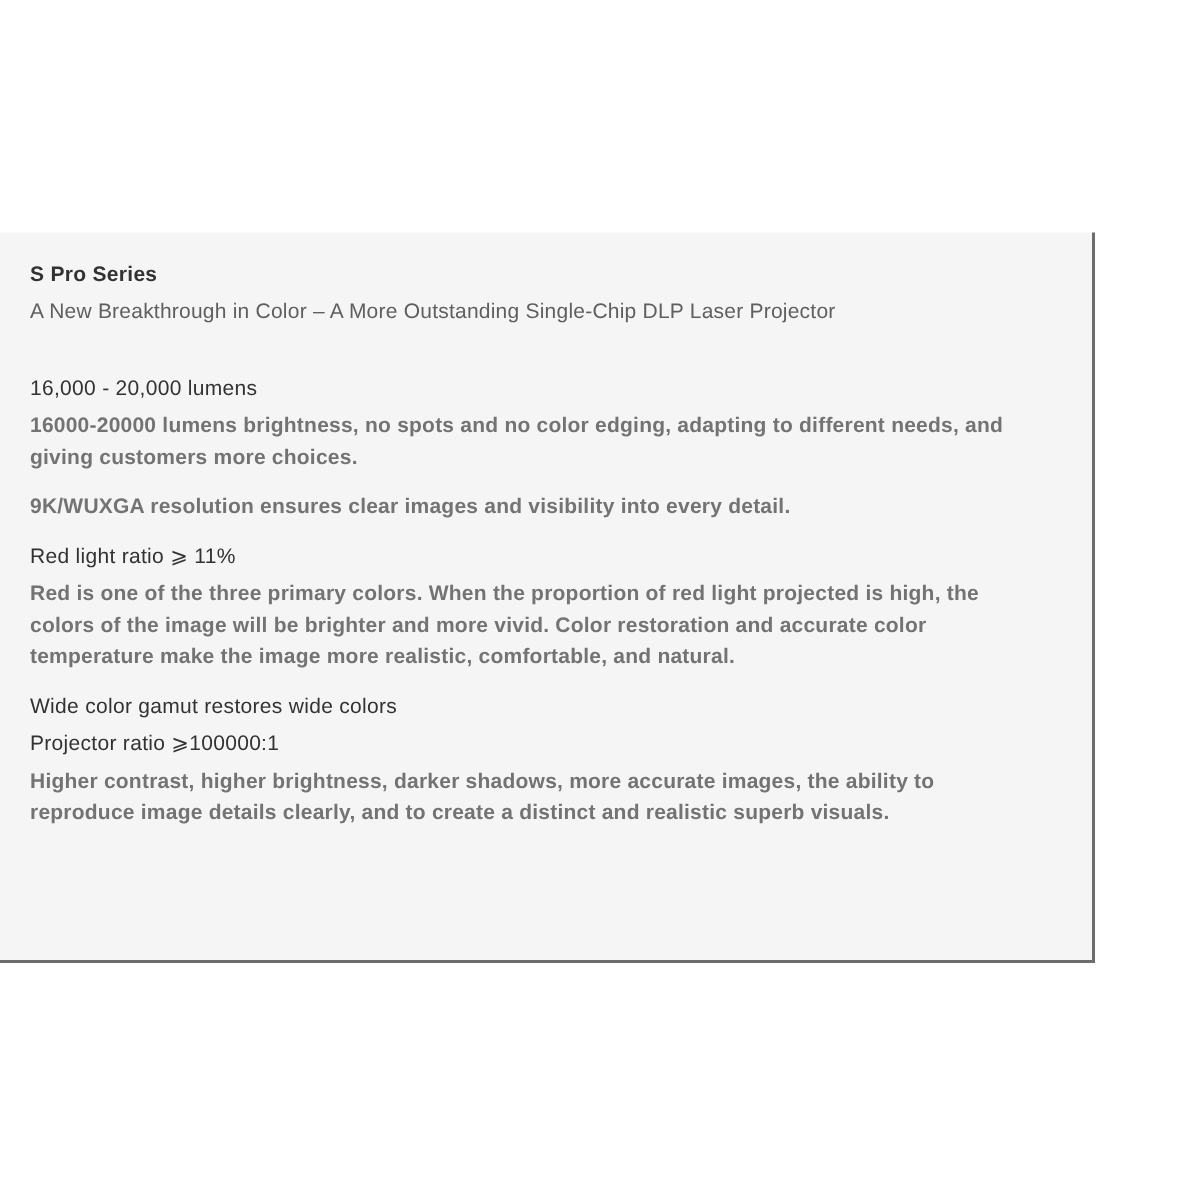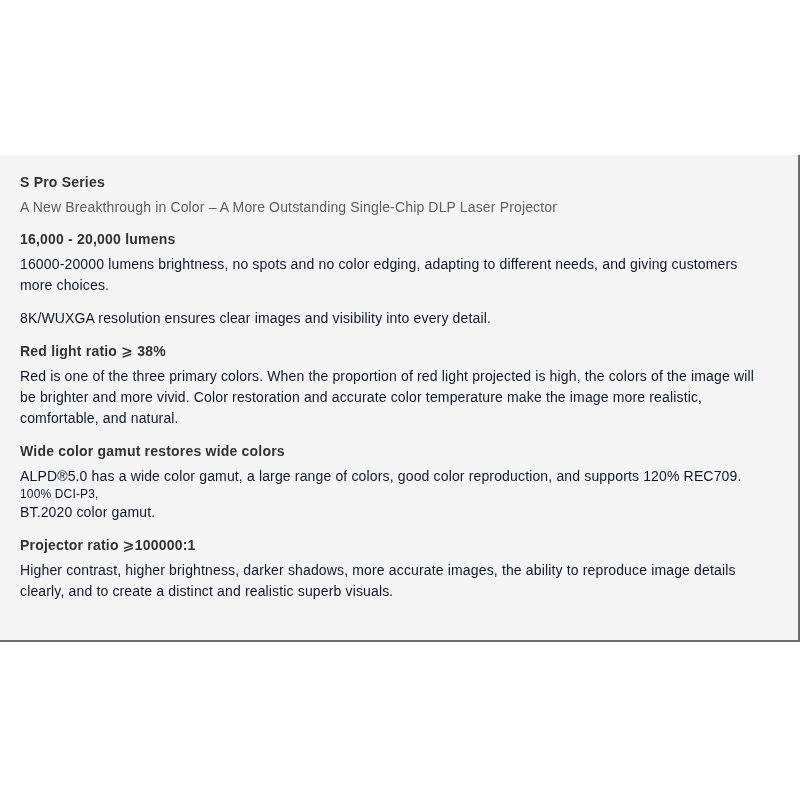--- a/index.html
+++ b/index.html
@@ -14,21 +14,21 @@
   .page {
     position: relative;
     width: 800px;
     height: 800px;
     background: #ffffff;
   }
   .content-panel {
     position: absolute;
     top: 155px;
     left: 0;
-    width: 800px;
+    width: 730px;
     height: 487px;
     box-sizing: border-box;
     background: #f5f5f6;
     border-right: 2px solid #6d6d6d;
     border-bottom: 2px solid #6d6d6d;
     padding: 17px 42px 0 20px;
   }
   .series-title {
     font-size: 14px;
     line-height: 21px;
@@ -36,35 +36,35 @@
     color: #323232;
     letter-spacing: 0.2px;
     margin: 0 0 4px 0;
   }
   .tagline {
     font-size: 14px;
     line-height: 21px;
     font-weight: 400;
     color: #5f5f5f;
     letter-spacing: 0.15px;
-    margin: 0 0 11px 0;
+    margin: 0 0 30px 0;
   }
   .feature-heading {
     font-size: 14px;
     line-height: 21px;
-    font-weight: 700;
+    font-weight: 400;
     color: #323232;
     letter-spacing: 0.2px;
     margin: 0 0 4px 0;
   }
   .feature-body {
     font-size: 14px;
     line-height: 21px;
-    font-weight: 400;
-    color: #0f172a;
+    font-weight: 700;
+    color: #737373;
     letter-spacing: 0.15px;
     margin: 0 0 12px 0;
     max-width: 745px;
   }
   .feature-body .line {
     display: block;
   }
   .feature-body .line.small {
     font-size: 12px;
     line-height: 15px;
@@ -79,35 +79,30 @@
     <h2 class="series-title">S Pro Series</h2>
 
     <p class="tagline">A New Breakthrough in Color – A More Outstanding Single-Chip DLP Laser Projector</p>
 
     <section>
       <h3 class="feature-heading">16,000 - 20,000 lumens</h3>
       <p class="feature-body">16000-20000 lumens brightness, no spots and no color edging, adapting to different needs, and giving customers more choices.</p>
     </section>
 
     <section>
-      <p class="feature-body">8K/WUXGA resolution ensures clear images and visibility into every detail.</p>
+      <p class="feature-body">9K/WUXGA resolution ensures clear images and visibility into every detail.</p>
     </section>
 
     <section>
-      <h3 class="feature-heading">Red light ratio ⩾ 38%</h3>
+      <h3 class="feature-heading">Red light ratio ⩾ 11%</h3>
       <p class="feature-body">Red is one of the three primary colors. When the proportion of red light projected is high, the colors of the image will be brighter and more vivid. Color restoration and accurate color temperature make the image more realistic, comfortable, and natural.</p>
     </section>
 
     <section>
       <h3 class="feature-heading">Wide color gamut restores wide colors</h3>
-      <p class="feature-body">
-        <span class="line">ALPD®5.0 has a wide color gamut, a large range of colors, good color reproduction, and supports 120% REC709.</span>
-        <span class="line small">100% DCI-P3,</span>
-        <span class="line">BT.2020 color gamut.</span>
-      </p>
     </section>
 
     <section>
       <h3 class="feature-heading">Projector ratio ⩾100000:1</h3>
       <p class="feature-body">Higher contrast, higher brightness, darker shadows, more accurate images, the ability to reproduce image details clearly, and to create a distinct and realistic superb visuals.</p>
     </section>
 
   </div>
 </div>
 

